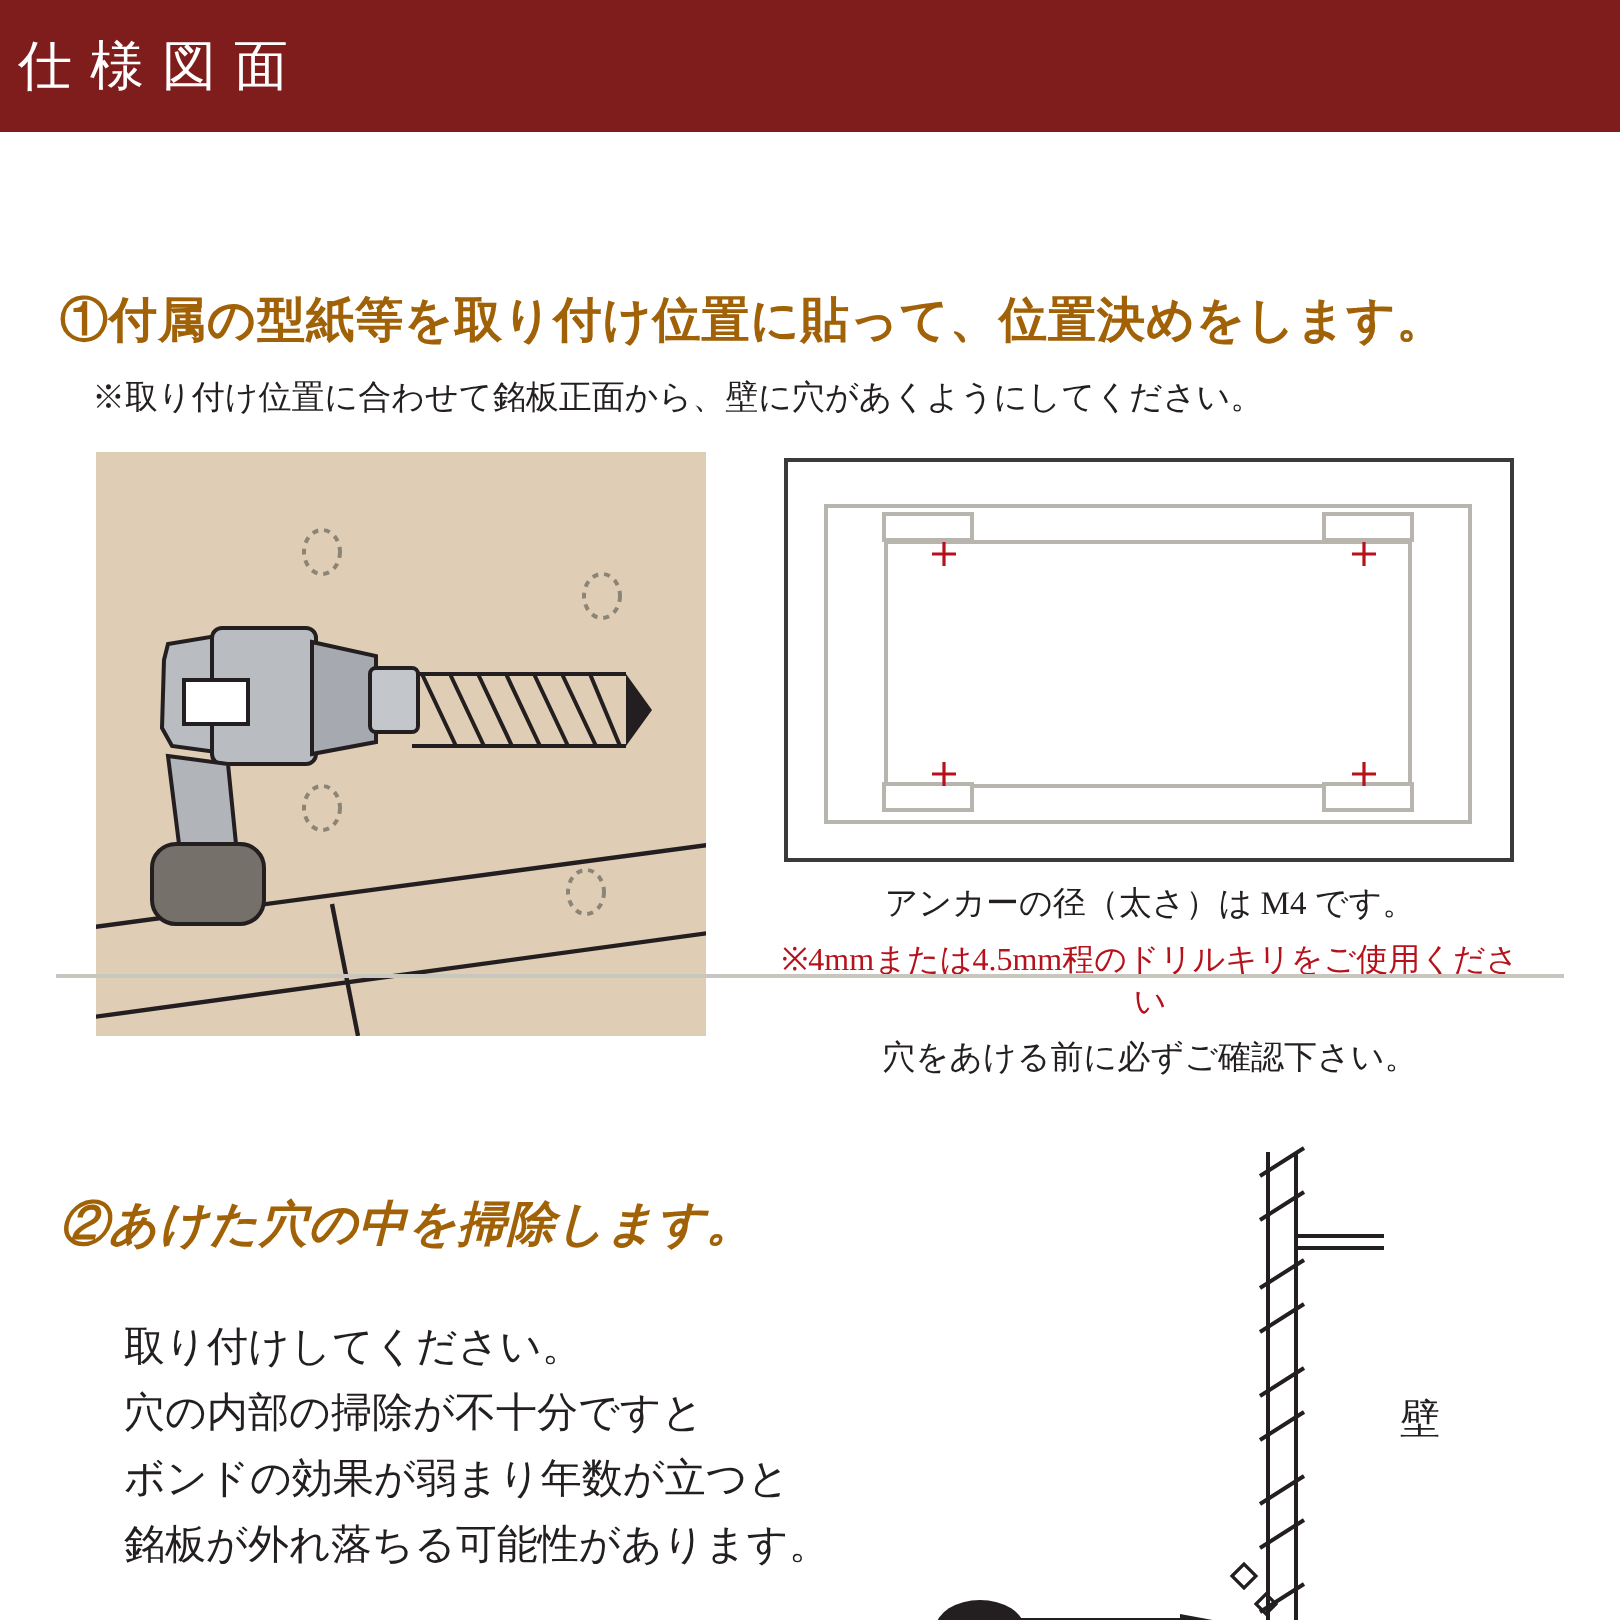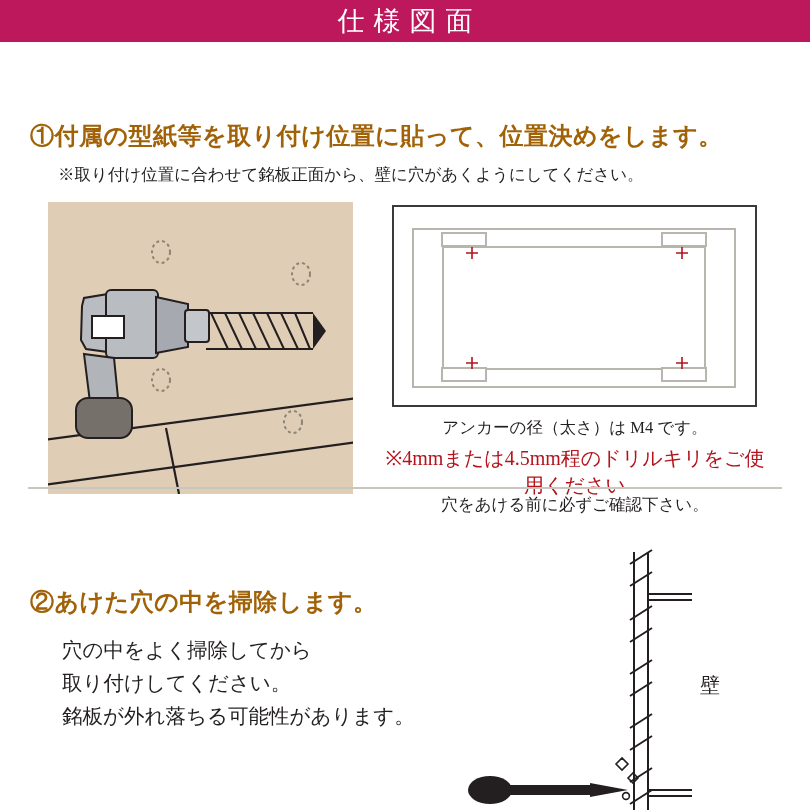--- a/index.html
+++ b/index.html
@@ -11,25 +11,25 @@
     height: 810px;
     background: #ffffff;
     font-family: "Liberation Serif", serif;
     color: #231f20;
     overflow: hidden;
     position: relative;
   }
 
   
   .header {
-    height: 42px;
-    background: #be185d;
+    height: 66px;
+    background: #7f1d1d;
     display: flex;
     align-items: center;
-    justify-content: center;
+    justify-content: flex-start;
   }
   .header-title {
     color: #ffffff;
     font-size: 27px;
     letter-spacing: 9px;
     font-family: "Liberation Serif", serif;
     text-indent: 9px;
   }
 
   
@@ -48,21 +48,20 @@
     left: 30px;
     top: 78px;
   }
   .s1-note {
     position: absolute;
     left: 46px;
     top: 122px;
     font-size: 16.5px;
     color: #231f20;
     font-family: "Liberation Serif", serif;
-    margin-left: 12px;
   }
 
   
   .illo-wall {
     position: absolute;
     left: 48px;
     top: 160px;
     width: 305px;
     height: 292px;
     background: #e0cdb5;
@@ -84,37 +83,38 @@
 
   .anchor-text {
     position: absolute;
     width: 380px;
     left: 385px;
     text-align: center;
     font-size: 16.5px;
     font-family: "Liberation Serif", serif;
   }
   .anchor-l1 { top: 375px; text-align: center; }
-  .anchor-l2 { top: 402px; color: #b5121b; font-size: 20px; }
+  .anchor-l2 { top: 402px; color: #b5121b; font-size: 16px; }
   .anchor-l3 { top: 452px; }
 
   .divider {
     position: absolute;
     left: 28px;
     top: 487px;
     width: 754px;
     height: 2px;
     background: #c9c6bf;
   }
 
   
   .s2-heading {
     position: absolute;
     left: 30px;
-    top: 544px;
+    top: 530px;
+    font-style: italic;
   }
   .s2-body {
     position: absolute;
     left: 62px;
     top: 592px;
     font-size: 20.5px;
     line-height: 33px;
     font-family: "Liberation Serif", serif;
     color: #231f20;
   }
@@ -208,22 +208,23 @@
   <div class="anchor-text anchor-l2">※4mmまたは4.5mm程のドリルキリをご使用ください</div>
   <div class="anchor-text anchor-l3">穴をあける前に必ずご確認下さい。</div>
 </div>
 
 <div class="divider"></div>
 
 <div class="section">
   <div class="step-heading s2-heading">②あけた穴の中を掃除します。</div>
 
   <div class="s2-body">
-    <div>穴の中をよく掃除してから</div>
     <div>取り付けしてください。</div>
+    <div>穴の内部の掃除が不十分ですと</div>
+    <div>ボンドの効果が弱まり年数が立つと</div>
     <div>銘板が外れ落ちる可能性があります。</div>
   </div>
 
   <div class="wall-label">壁</div>
 
   <div class="s2-illo">
     <svg width="330" height="300" viewBox="0 0 330 300">
 
       <g stroke="#231f20" stroke-width="2" fill="none">
         <line x1="174" y1="10" x2="174" y2="298"></line>

